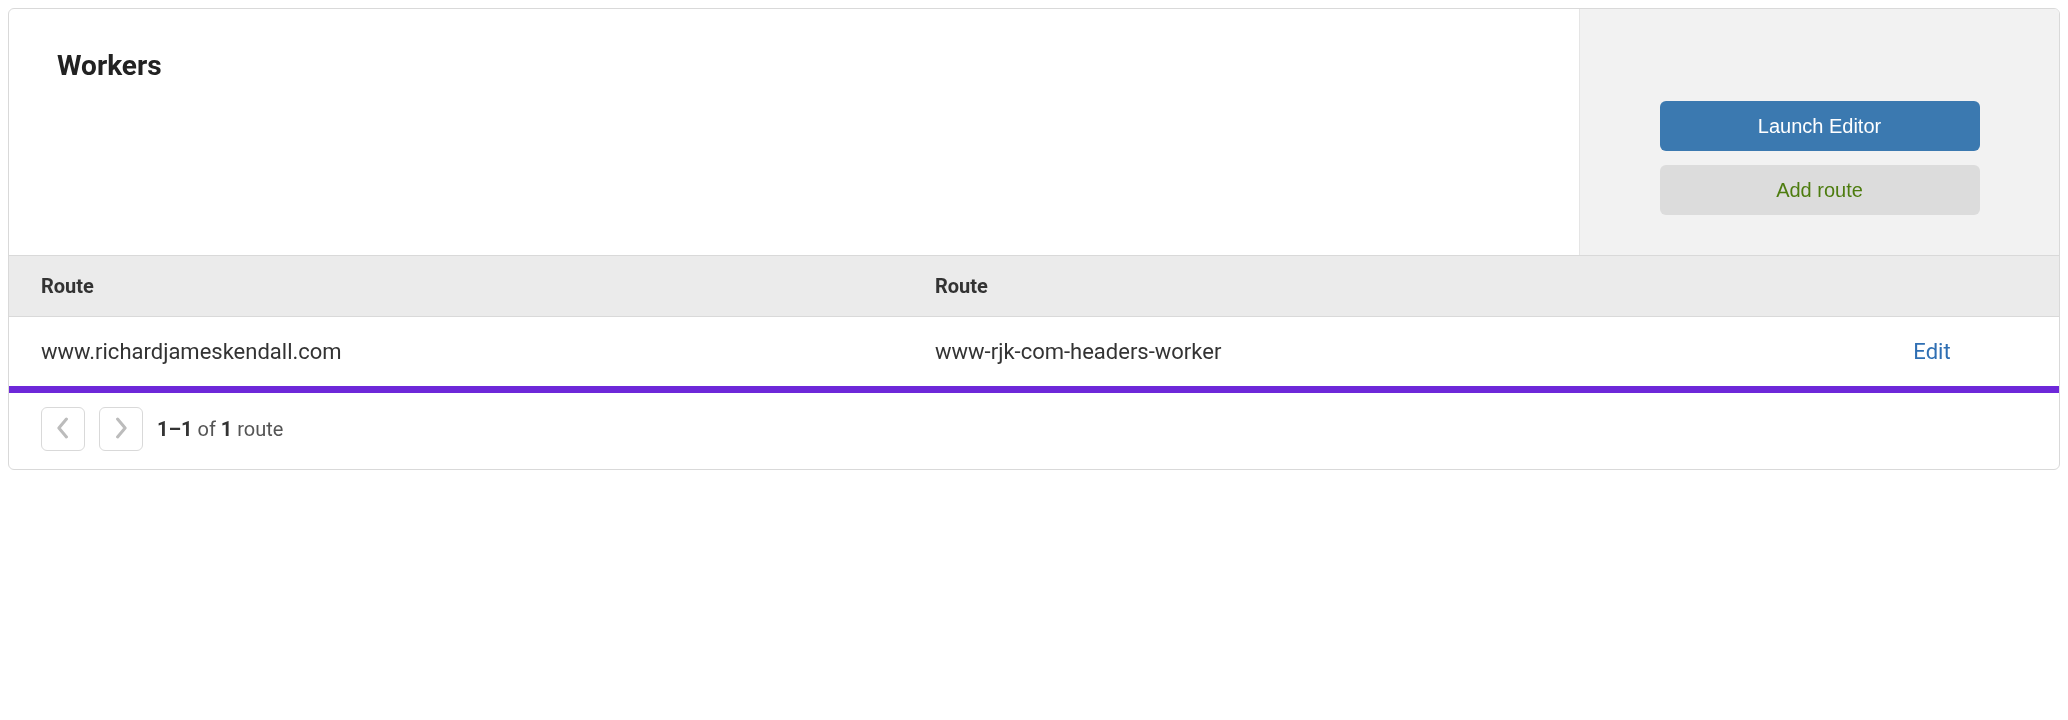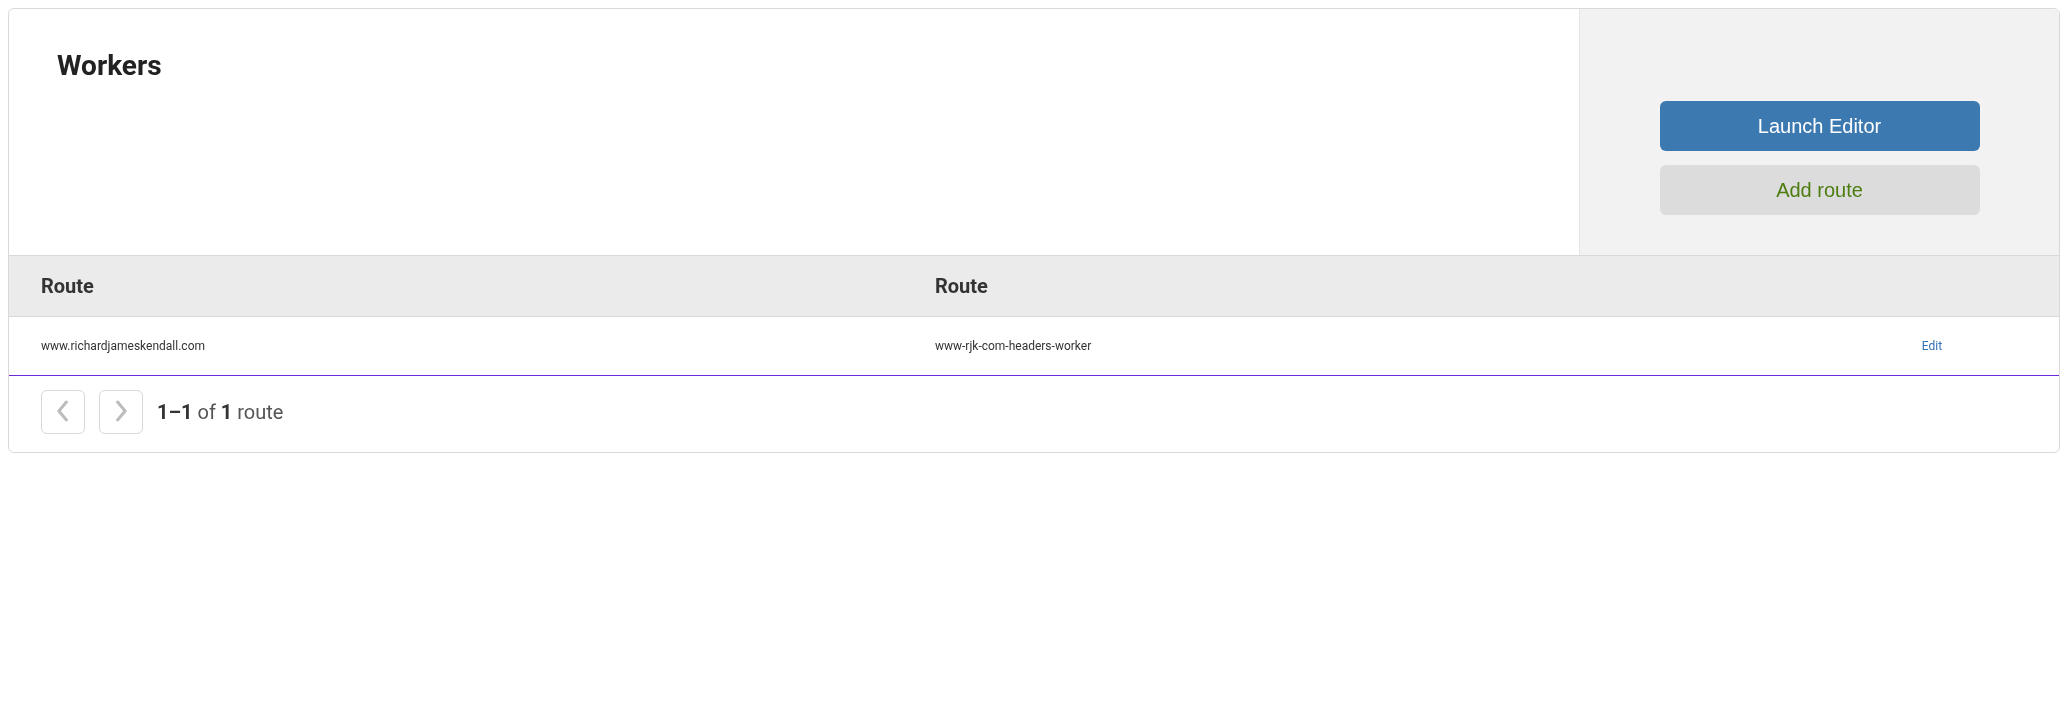--- a/index.html
+++ b/index.html
@@ -84,23 +84,23 @@
       font-weight: 700;
       font-size: 20px;
       padding: 18px 24px;
       color: #333333;
     }
     .table thead th:first-child {
       padding-left: 32px;
     }
     .table tbody td {
       padding: 22px 24px;
-      font-size: 12px;
-      color: #333333;
-      border-bottom: 1px solid #6d28d9;
+      font-size: 22px;
+      color: #333333;
+      border-bottom: 7px solid #6d28d9;
     }
     .table tbody td:first-child {
       padding-left: 32px;
     }
     .table .actions-cell {
       text-align: center;
       padding-right: 32px;
     }
     .link {
       color: #2f6fb3;

